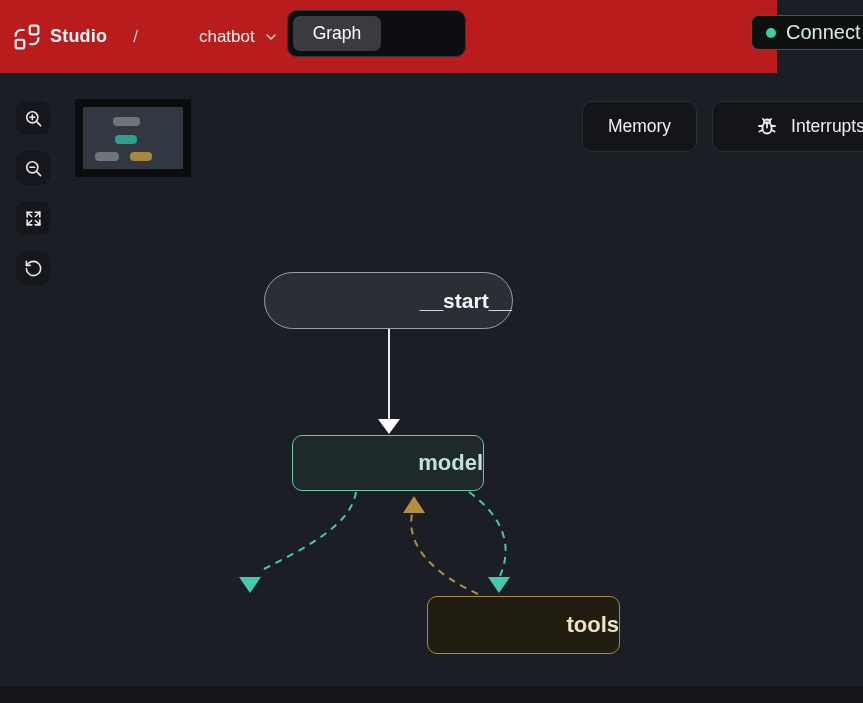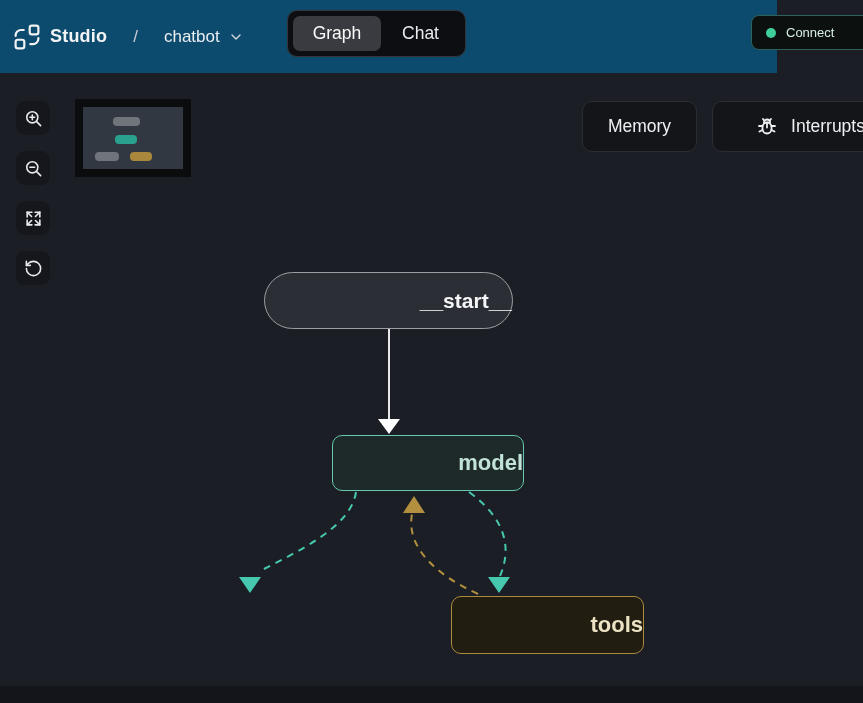--- a/index.html
+++ b/index.html
@@ -1,44 +1,44 @@
 <!DOCTYPE html>
 <html><head>
 <meta charset="utf-8">
 <style>
   * { margin:0; padding:0; box-sizing:border-box; }
   html,body { width:863px; height:703px; overflow:hidden; background:#1b1e25;
               font-family:"Liberation Sans", sans-serif; }
 
   
   .topbar { position:absolute; left:0; top:0; width:777px; height:73px;
-            background:#0c4a6e; z-index:5; }
+            background:#b91c1c; z-index:5; }
   .brand-group { position:absolute; left:14px; top:0; height:73px;
                  display:flex; align-items:center; gap:10px; }
   .logo-icon { width:26px; height:26px; color:#f2f3f4; }
   .brand { font-size:18px; font-weight:700; color:#f2f3f4; letter-spacing:.2px; }
   .crumb-sep { font-size:17px; color:#c9ccd1; margin-left:16px; font-weight:400; }
   .project { display:flex; align-items:center; gap:8px; margin-left:16px; cursor:pointer; }
-  .project-name { font-size:17px; color:#eceef0; }
+  .project-name { font-size:17px; color:#eceef0;margin-left:35px; }
   .chev { width:16px; height:16px; color:#cfd2d6; }
 
   .seg-control { position:absolute; left:287px; top:10px; width:179px; height:47px;
                  border:1px solid #33353a; border-radius:10px; background:#0d0e11;
                  display:flex; align-items:center; padding:5px; }
   .seg { height:100%; display:flex; align-items:center; justify-content:center;
          border-radius:7px; font-size:17.5px; cursor:pointer; }
   .seg.active { background:#3a3b40; color:#fafafa; width:88px; }
   .seg.inactive { background:transparent; color:#e8eaec; width:79px; }
 
   .connect-btn { position:absolute; left:751px; top:15px; width:168px; height:35px;
                  border:1px solid #2e6157; border-radius:8px; background:#0c100f;
                  display:flex; align-items:center; gap:10px; padding:0 14px;
                  cursor:pointer; }
   .connect-dot { width:10px; height:10px; border-radius:50%; background:#3ecf9a; }
-  .connect-label { font-size:13px; color:#d7eee6; }
+  .connect-label { font-size:20px; color:#d7eee6; }
 
   
   .canvas { position:absolute; left:0; top:73px; width:863px; height:613px;
             background:#1b1e25; overflow:hidden; }
   .edges-svg { position:absolute; left:0; top:0; width:863px; height:613px; z-index:1; }
 
   
   .ctrl-col { position:absolute; left:16px; top:28px; z-index:3; }
   .ctrl-btn { width:34px; height:34px; border-radius:9px; background:#15171c;
               border:none; display:flex; align-items:center; justify-content:center;
@@ -62,24 +62,24 @@
 
   
   .gnode { position:absolute; z-index:2; display:flex; align-items:center;
            justify-content:flex-end; cursor:pointer; }
   .node-start { left:264px; top:199px; width:249px; height:57px; border-radius:29px;
                 background:#2b2e34; border:1px solid #9b9ea3; }
   .node-end   { left:105px; top:521px; width:221px; height:60px; border-radius:30px;
                 background:#2b2e34; border:1px solid #9b9ea3; }
   .node-start .lbl, .node-end .lbl { color:#f4f5f6; font-size:21px; font-weight:700; }
   .node-model { left:292px; top:362px; width:192px; height:56px; border-radius:10px;
-                background:#1d2a29; border:1.5px solid #66c7b2;margin-left:40px; }
+                background:#1d2a29; border:1.5px solid #66c7b2; }
   .node-model .lbl { color:#c2e2d8; font-size:22px; font-weight:700; }
   .node-tools { left:427px; top:523px; width:193px; height:58px; border-radius:10px;
-                background:#211d11; border:1.5px solid #ab8a3d;margin-left:24px; }
+                background:#211d11; border:1.5px solid #ab8a3d; }
   .node-tools .lbl { color:#eee2c4; font-size:22px; font-weight:700; }
 
   
   .bottombar { position:absolute; left:0; top:686px; width:863px; height:17px;
                background:#13151a; z-index:5; }
 </style>
 </head>
 <body>
 
 <div class="topbar">
@@ -95,21 +95,20 @@
     <span class="project">
       <span class="project-name">chatbot</span>
       <svg class="chev" viewBox="0 0 24 24" fill="none" stroke="currentColor" stroke-width="2.2" stroke-linecap="round" stroke-linejoin="round">
         <polyline points="6 9 12 15 18 9"></polyline>
       </svg>
     </span>
   </div>
 
   <div class="seg-control">
     <div class="seg active">Graph</div>
-    <div class="seg inactive">Chat</div>
   </div>
 
   <div class="connect-btn">
     <span class="connect-dot"></span>
     <span class="connect-label">Connect</span>
   </div>
 </div>
 
 <div class="canvas">
 

